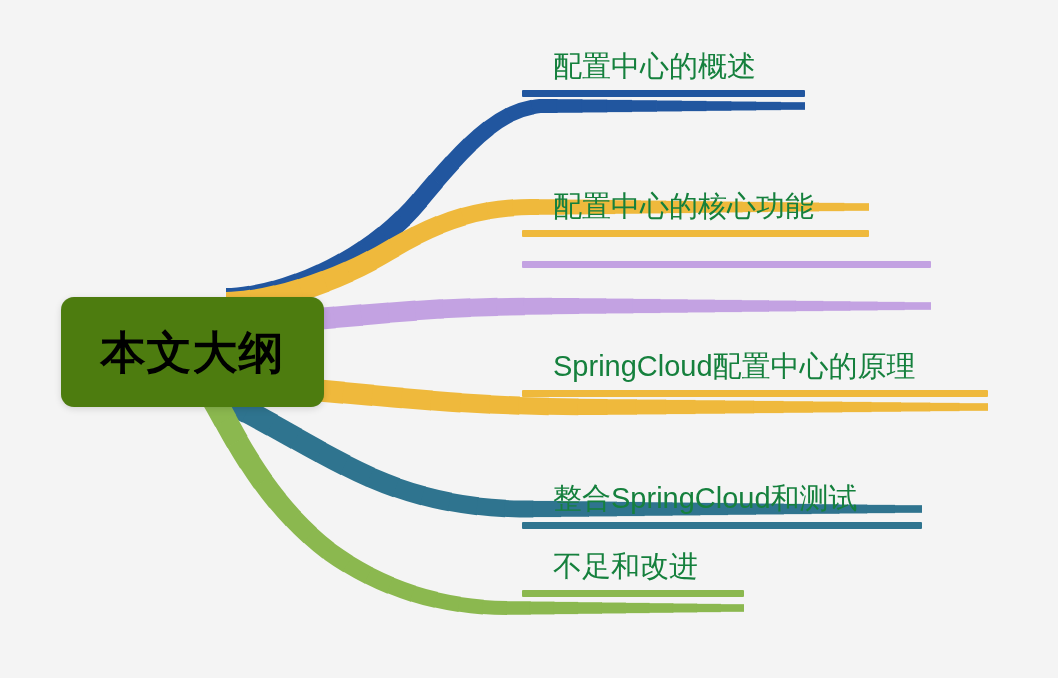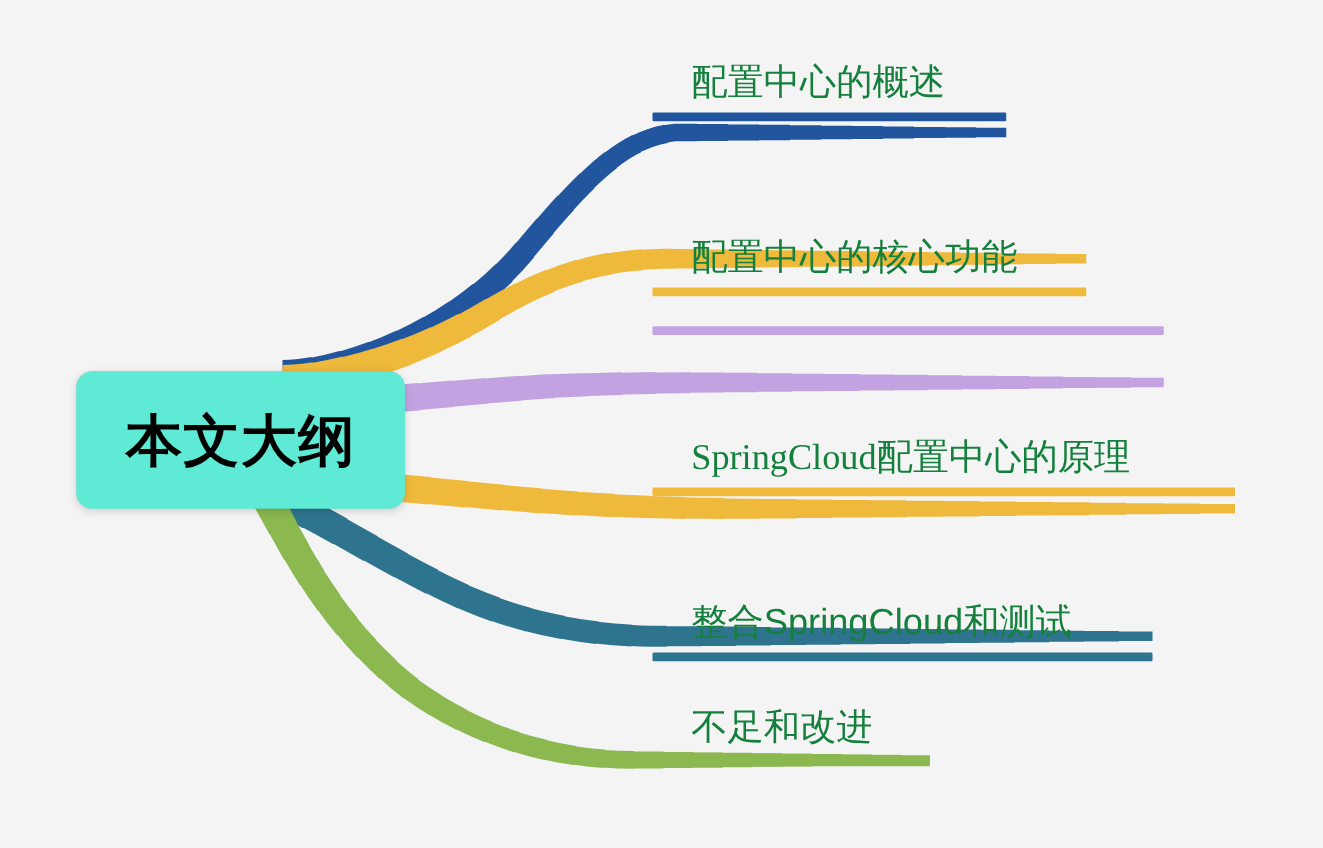--- a/index.html
+++ b/index.html
@@ -26,21 +26,21 @@
     width: 1058px;
     height: 678px;
     z-index: 1;
   }
   #root-node {
     position: absolute;
     left: 61px;
     top: 297px;
     width: 263px;
     height: 110px;
-    background: #5eead4;
+    background: #4d7c0f;
     border-radius: 13px;
     box-shadow: 0 2px 7px rgba(0,0,0,0.13), 0 0 1px rgba(0,0,0,0.10);
     display: flex;
     align-items: center;
     justify-content: center;
     z-index: 3;
   }
   #root-label {
     font-size: 45px;
     font-weight: bold;
@@ -247,27 +247,27 @@
         <div class="branch-label">配置中心的概述</div>
         <div class="branch-underline" style="width: 283px; background: rgb(33, 86, 159);"></div>
       </div>
       <div class="branch" style="left: 522px; top: 152px; margin-top: 40px;">
         <div class="branch-label">配置中心的核心功能</div>
         <div class="branch-underline" style="width: 347px; background: rgb(239, 185, 60);"></div>
       </div>
       <div class="branch" style="left: 522px; top: 252px;">
         <div class="branch-underline" style="width: 409px; background: rgb(195, 162, 226);"></div>
       </div>
-      <div class="branch" style="left: 522px; top: 352px; font-family: Liberation Serif, serif;">
+      <div class="branch" style="left: 522px; top: 352px;">
         <div class="branch-label">SpringCloud配置中心的原理</div>
         <div class="branch-underline" style="width: 466px; background: rgb(239, 185, 60);"></div>
       </div>
       <div class="branch" style="left: 522px; top: 452px; margin-top: 32px;">
         <div class="branch-label">整合SpringCloud和测试</div>
         <div class="branch-underline" style="width: 400px; background: rgb(47, 116, 143);"></div>
       </div>
-      <div class="branch" style="left: 522px; top: 552px; margin-top: 16px;">
+      <div class="branch" style="left: 522px; top: 552px;">
         <div class="branch-label">不足和改进</div>
         <div class="branch-underline" style="width: 222px; background: rgb(139, 184, 79);"></div>
       </div>
     </div>
 
 </div>
 
 </body></html>

